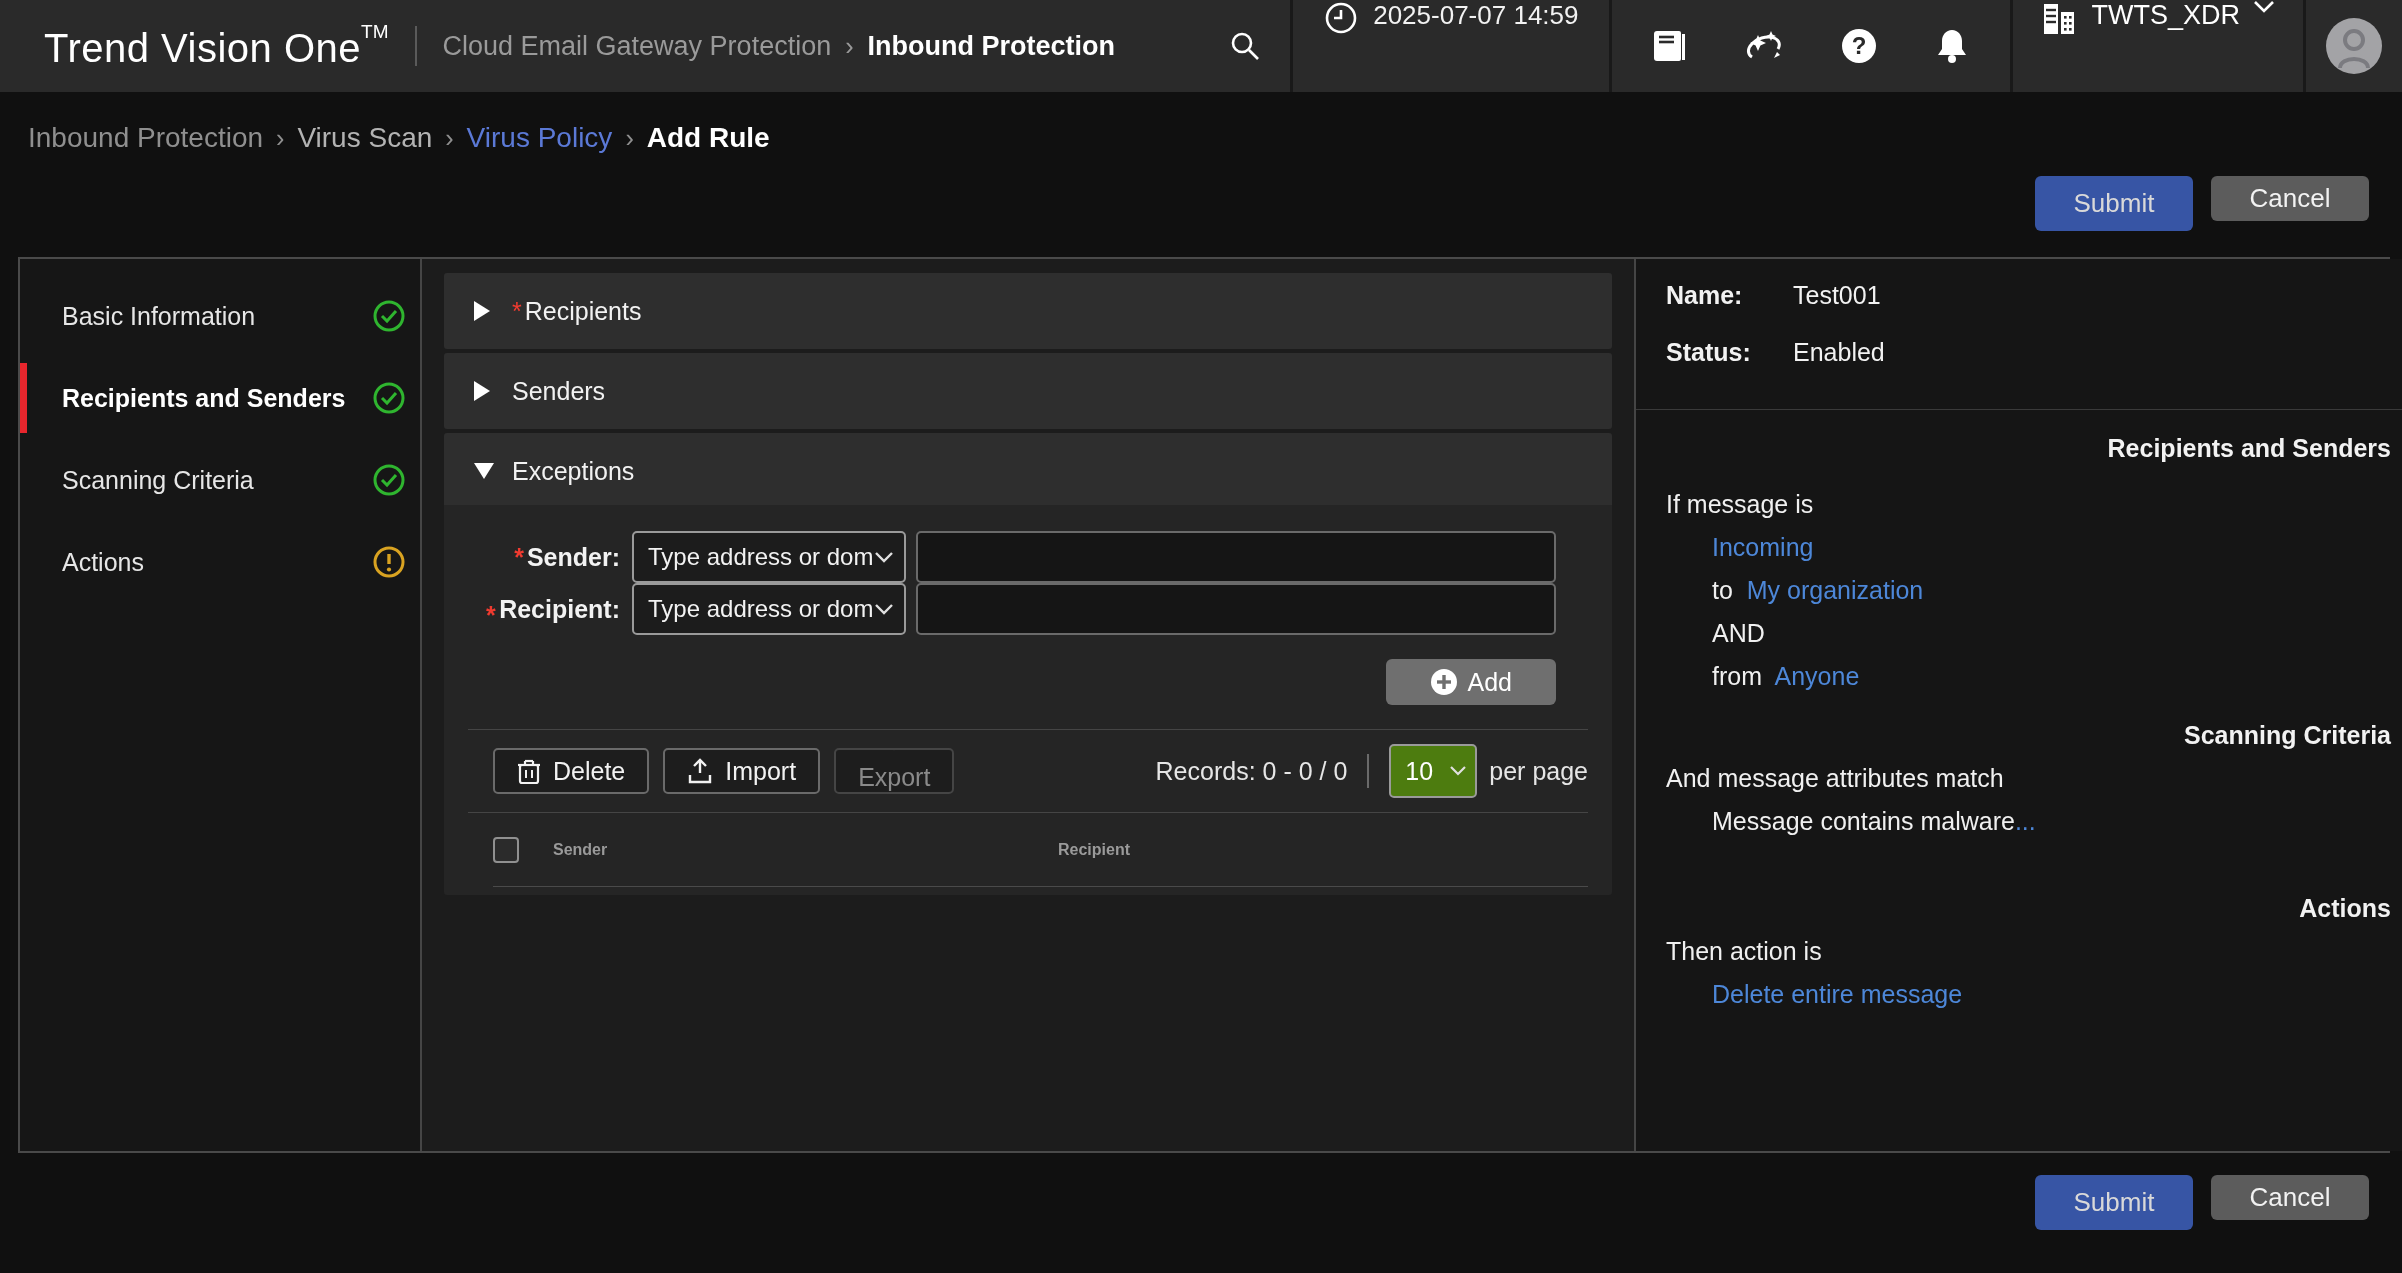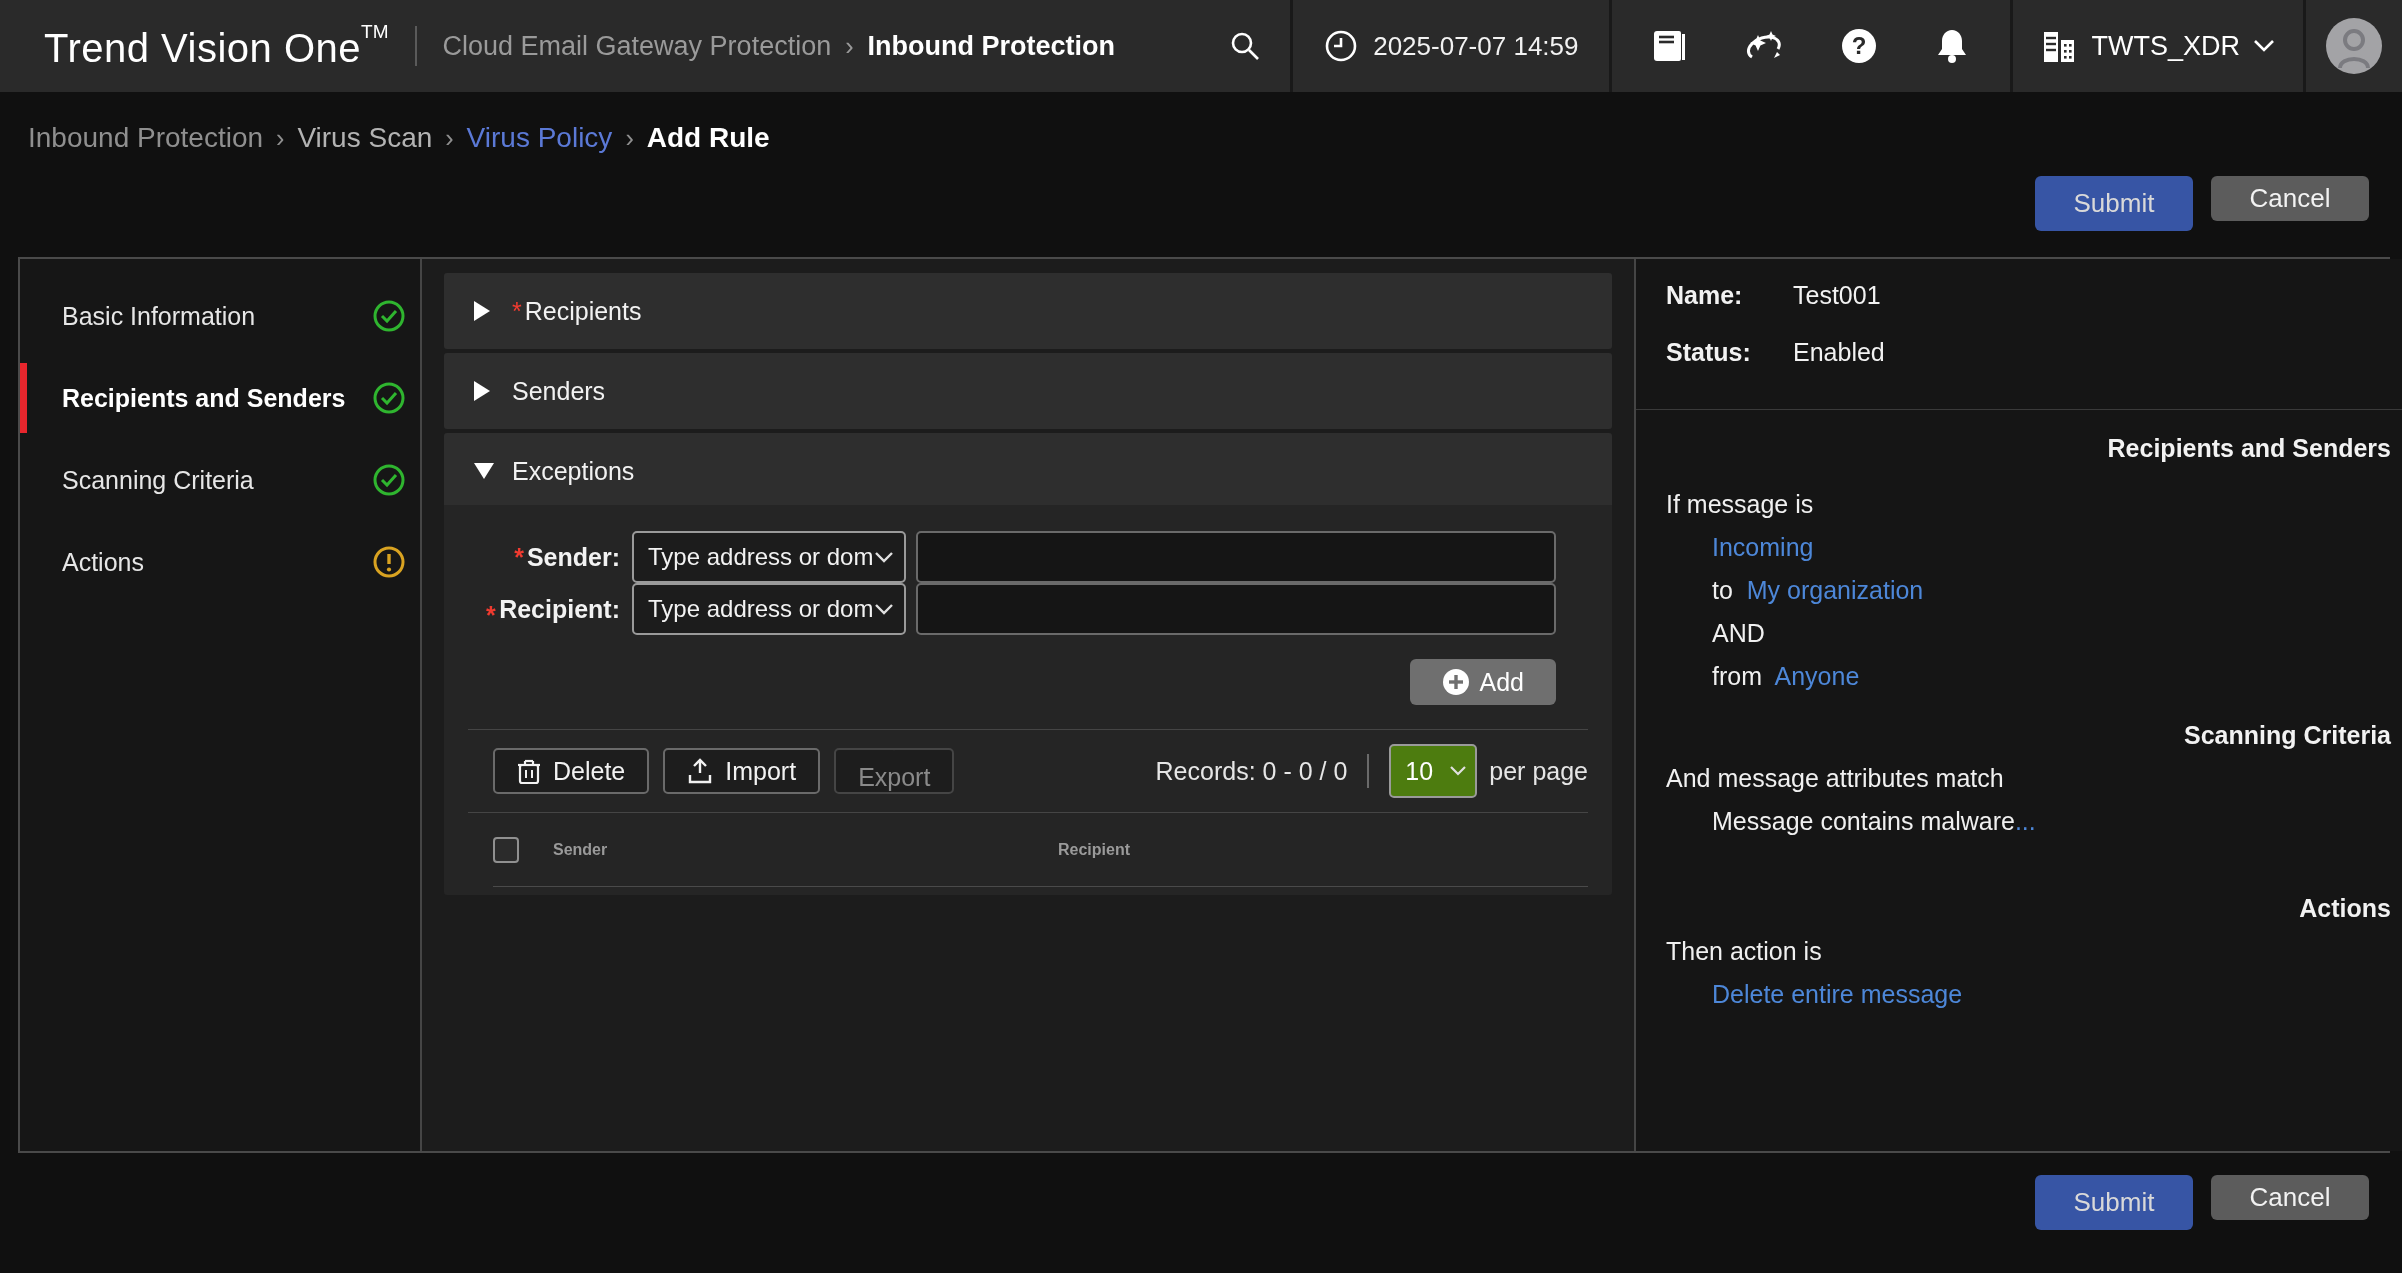--- a/index.html
+++ b/index.html
@@ -10,21 +10,21 @@
   .topbar { height:92px; background:#2a2a2a; display:flex; align-items:center; }
   .logo { margin-left:44px; font-size:40px; color:#ffffff; letter-spacing:.5px; white-space:nowrap; }
   .logo sup { font-size:19px; vertical-align:24px; letter-spacing:0; }
   .tb-lightdiv { width:2px; height:40px; background:#5a5a5a; margin:0 26px; flex:none; }
   .tb-crumb { font-size:27px; white-space:nowrap; display:flex; align-items:center; gap:14px; }
   .tb-crumb .muted { color:#9a9a9a; }
   .tb-crumb .sep { color:#9a9a9a; font-size:25px; }
   .tb-crumb .cur { color:#ffffff; font-weight:700; }
   .tb-spacer { flex:1; }
   .tb-darkdiv { width:3px; height:92px; background:#191919; flex:none; }
-  .tb-group { display:flex; align-items:center; height:92px; }
+  .tb-group { display:flex; height:92px; }
   .tb-icon { display:flex; align-items:center; justify-content:center; cursor:pointer; }
   .clock-group { padding:0 30px; gap:14px; }
   .clock-group .dt { font-size:26px; color:#f2f2f2; white-space:nowrap; }
   .icons-group { padding:0 40px; gap:56px; }
   .tenant-group { padding:0 28px; gap:13px; cursor:pointer; }
   .tenant-group .tn { font-size:27px; color:#ffffff; white-space:nowrap; }
   .search-pad { padding:0 28px 0 0; }
   .avatar-zone { width:96px; display:flex; justify-content:center; }
   .avatar { width:56px; height:56px; border-radius:50%; background:#a3a3a6; overflow:hidden; position:relative; }
   .avatar svg { position:absolute; left:0; top:0; }
@@ -73,21 +73,21 @@
   .form-row { display:flex; align-items:center; height:52px; }
   .flabel { width:158px; text-align:right; font-size:25px; font-weight:700; color:#f2f2f2; flex:none; }
   .lone-star { position:absolute; left:42px; top:96px; color:#f03b30; font-size:25px; font-weight:700; }
   .selectbox { margin-left:12px; width:274px; height:52px; background:#1c1c1c; border:2px solid #9a9a9a;
        border-radius:5px; display:flex; align-items:center; padding:0 10px 0 14px; cursor:pointer; flex:none; }
   .selectbox .stext { flex:1; font-size:24px; color:#f2f2f2; white-space:nowrap; overflow:hidden; }
   .textinput { margin-left:10px; width:640px; height:52px; background:#151515; border:2px solid #6a6a6a;
        border-radius:5px; color:#f2f2f2; font-size:24px; font-family:inherit; padding:0 14px; }
   .add-row { display:flex; justify-content:flex-end; margin:24px 56px 0 0; }
   .btn-add { height:46px; background:#6f6f6f; border:none; border-radius:6px; color:#ffffff;
-       font-size:25px; font-family:inherit; display:flex; align-items:center; gap:10px; padding:0 32px; cursor:pointer; }
+       font-size:25px; font-family:inherit; display:flex; align-items:center; gap:10px; padding:0 44px; cursor:pointer; }
 
   .hr { height:1px; background:#454545; margin:24px 24px 0 24px; }
   .exc-toolbar { display:flex; align-items:center; height:82px; margin:0 24px 0 49px; }
   .tbtn { height:46px; background:#1d1d1d; border:2px solid #6a6a6a; border-radius:5px; color:#f2f2f2;
        font-size:25px; font-family:inherit; display:flex; align-items:center; gap:12px; padding:0 22px; cursor:pointer; }
   .tbtn + .tbtn { margin-left:14px; }
   .tbtn.disabled { color:#8a8a8a; border-color:#454545; cursor:default;flex-direction:column; }
   .records { margin-left:auto; font-size:25px; color:#e6e6e6; white-space:nowrap; }
   .vdiv { width:2px; height:34px; background:#6a6a6a; margin:0 20px; }
   .pgselect { width:88px; height:54px; background:#4d7c0f; border:2px solid #9a9a9a; border-radius:5px;

